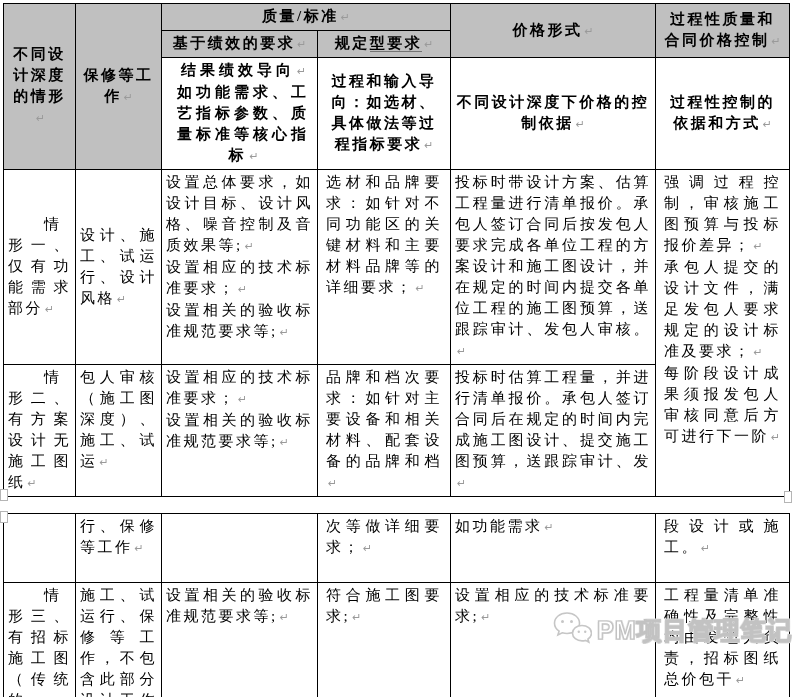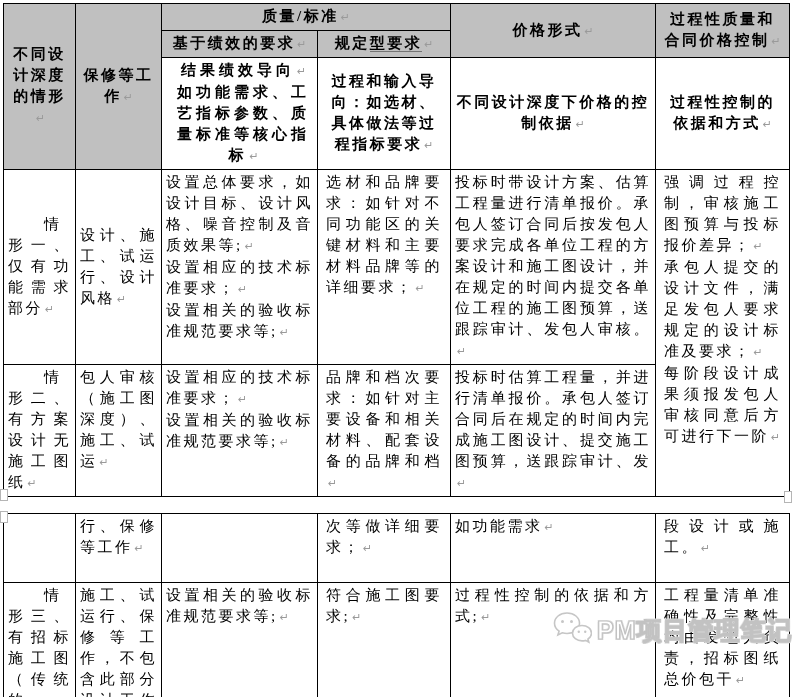--- a/index.html
+++ b/index.html
@@ -217,21 +217,21 @@
         <td class="c2">
             <div class="para pend">施工、试运行、保修等工作，不包含此部分设计工作</div>
           </td>
         <td class="c3">
             <div class="para pend">设置相关的验收标准规范要求等;</div>
           </td>
         <td class="c4">
             <div class="para pend">符合施工图要求;</div>
           </td>
         <td class="c5">
-            <div class="para pend">过程性控制的依据和方式;</div>
+            <div class="para pend">设置相应的技术标准要求;</div>
           </td>
         <td class="c6">
             <div class="para pend">工程量清单准确性及完整性均由发包人负责，招标图纸总价包干</div>
           </td>
       </tr>
     </tbody>
   </table>
 
   <div class="wm">
     <span class="wm-logo">

